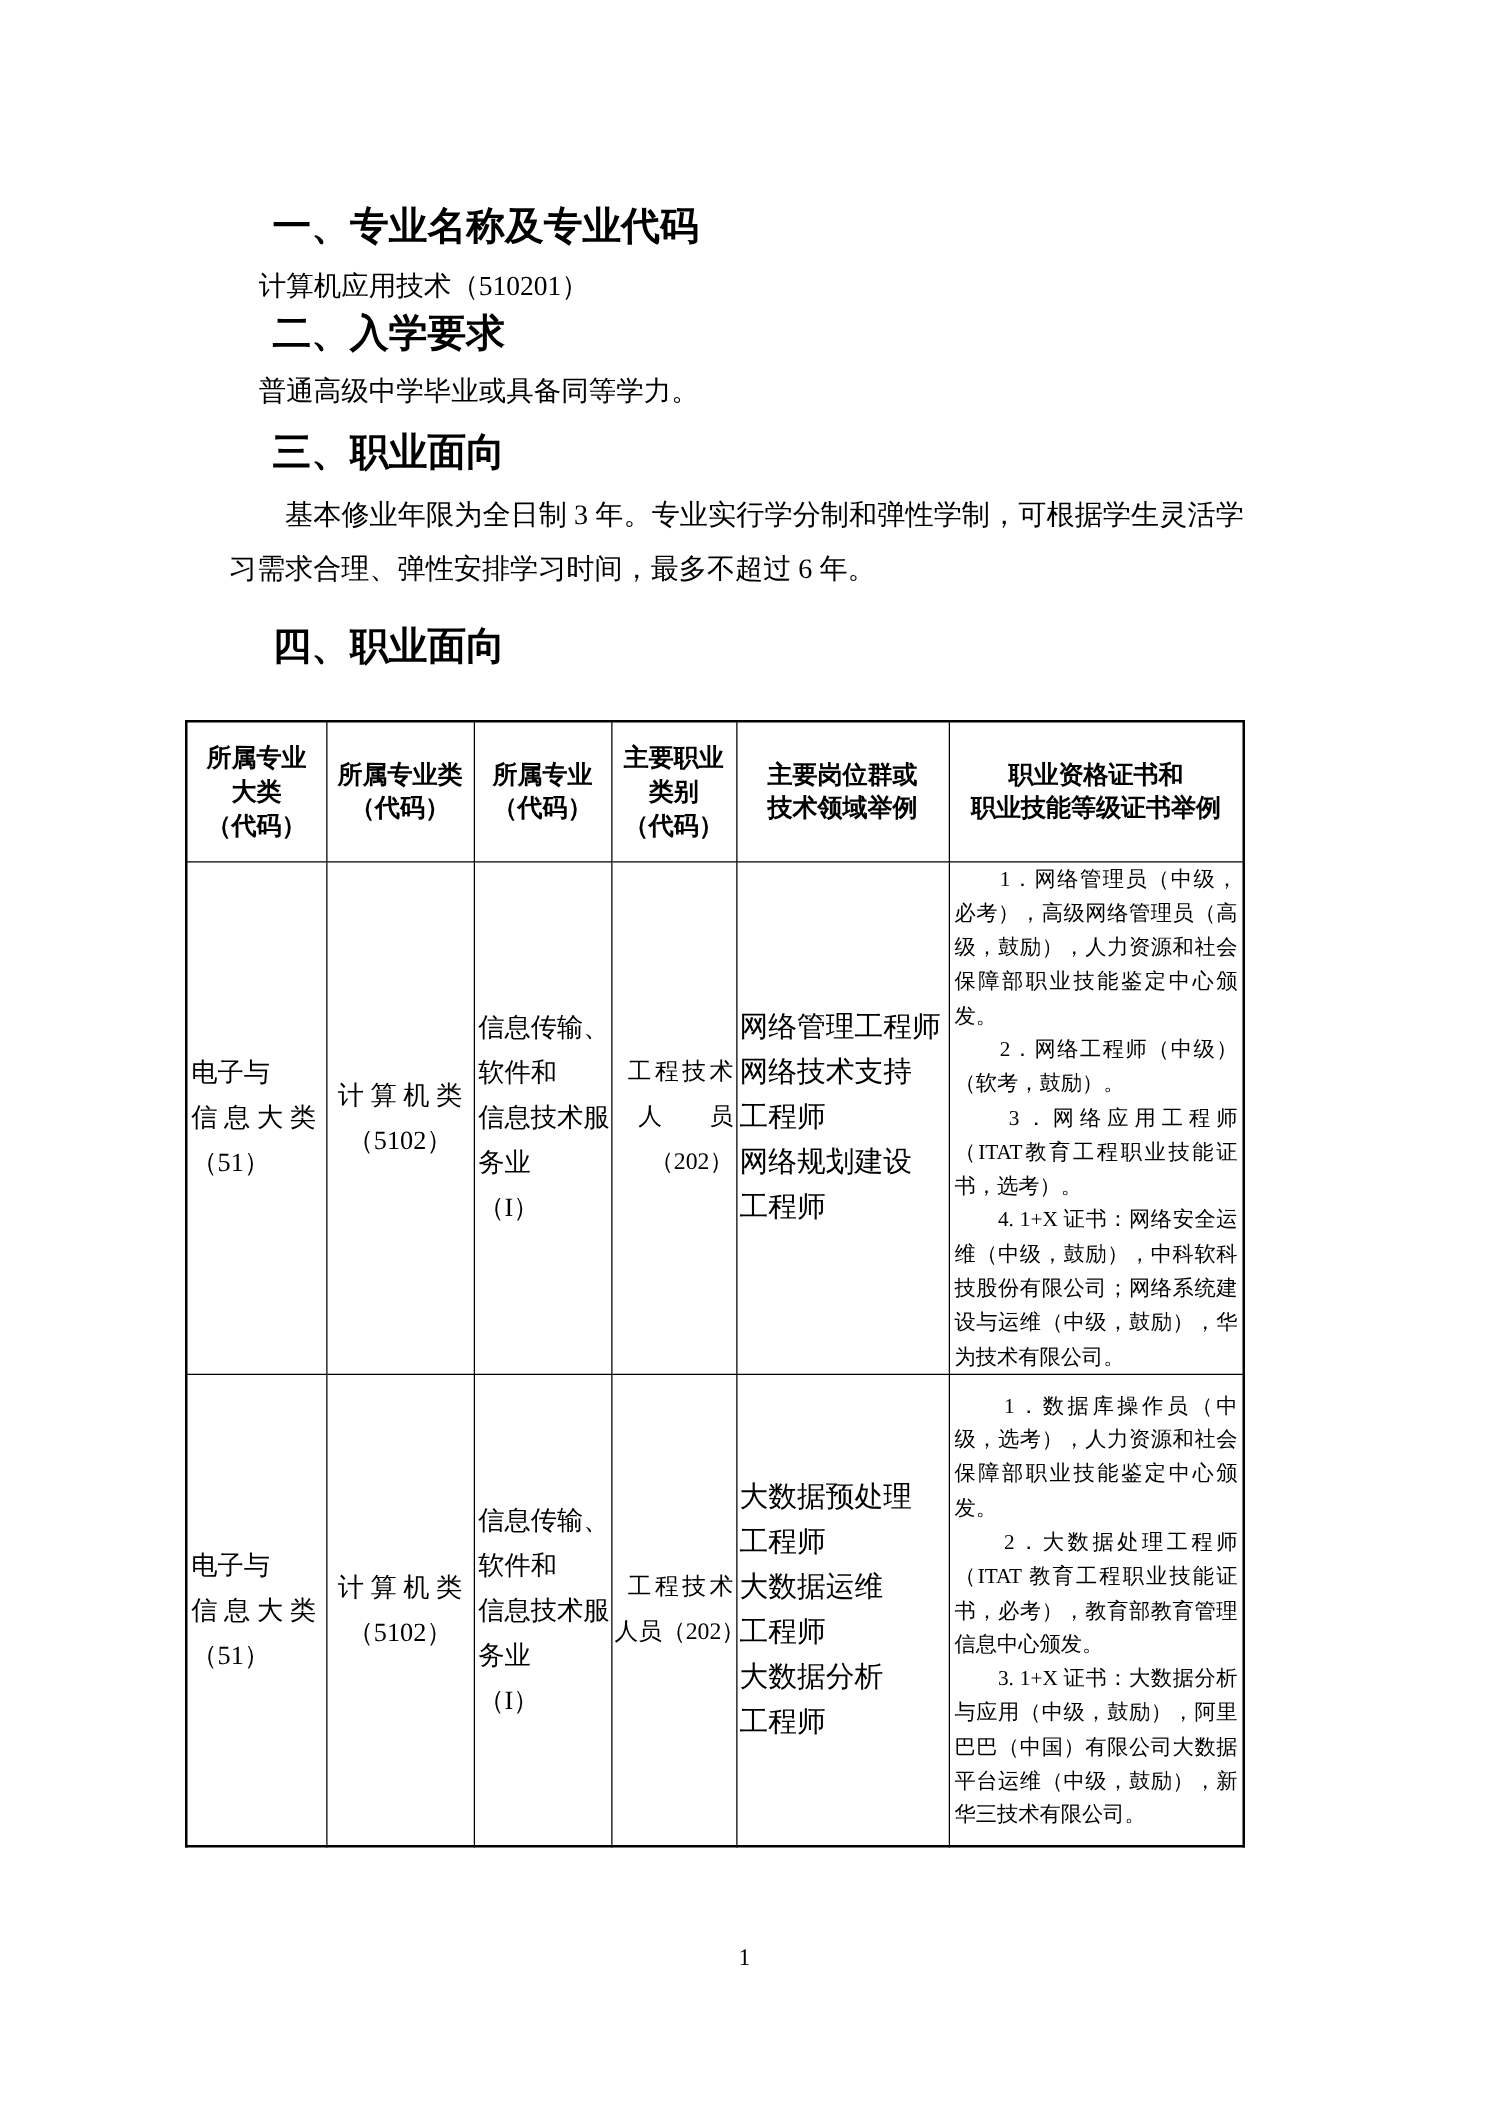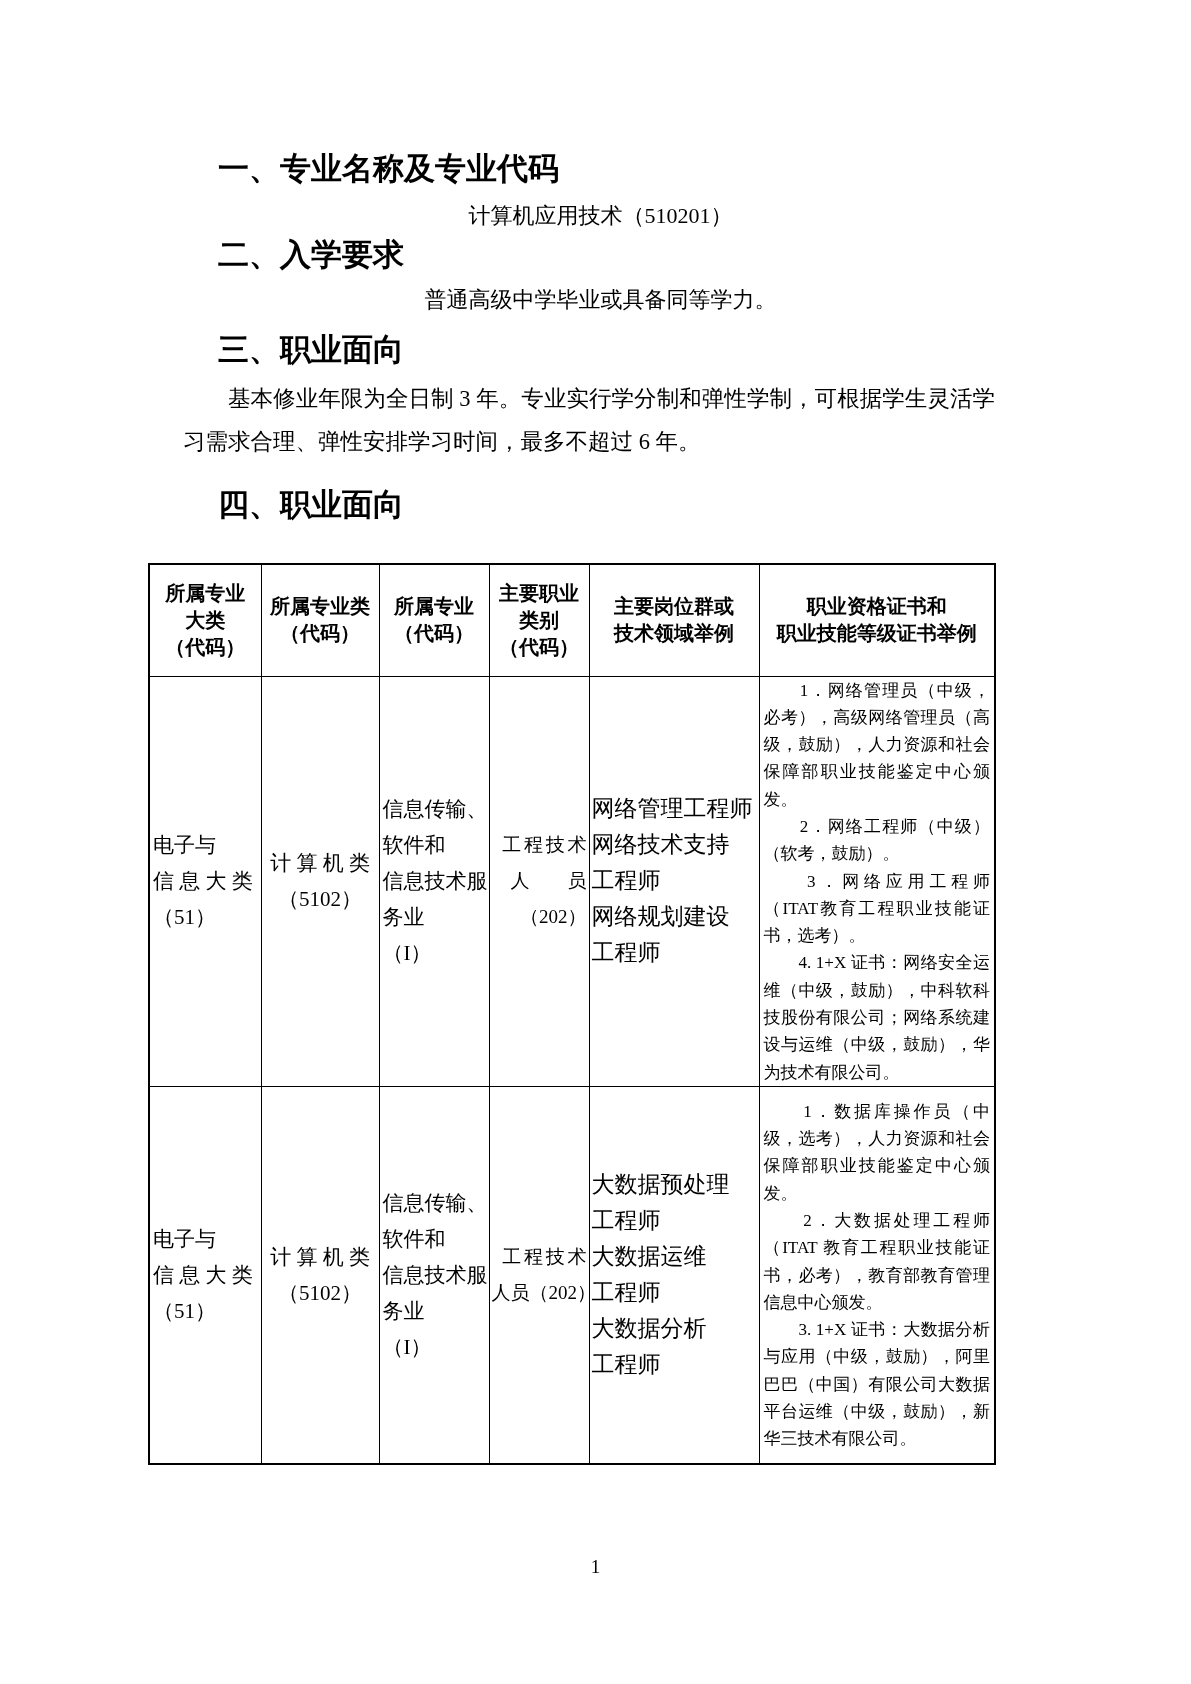--- a/index.html
+++ b/index.html
@@ -9,36 +9,36 @@
     width: 1191px;
     height: 1684px;
     background: #ffffff;
     color: #000000;
     font-family: "Liberation Serif", "DejaVu Serif", serif;
     overflow: hidden;
   }
   .content {
     position: absolute;
     left: 148px;
-    top: 130px;
+    top: 143px;
     width: 846px;
   }
   .sec-heading {
     font-family: "DejaVu Sans", "Liberation Sans", sans-serif;
     font-weight: bold;
     font-size: 31px;
     line-height: 44px;
     margin: 0 0 0 70px;
     white-space: pre;
   }
   .h-s1 { margin-top: 16px; }
   .h-s2 { }
   .h-s3 { margin-top: 11px; }
   .h-s4 { margin-top: 19px; }
-  p { margin: 0; text-align: center; }
+  p { margin: 0; }
   .body-line {
     font-size: 22px;
     line-height: 32px;
     margin: 10px 0 0 59px;
     white-space: pre;
   }
   .body-line.p2 { margin-top: 8px; }
   .para {
     font-size: 22.5px;
     line-height: 43px;

